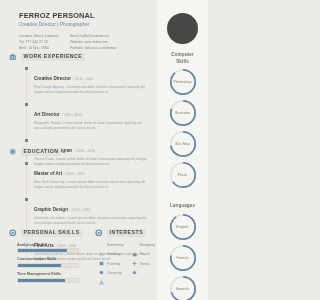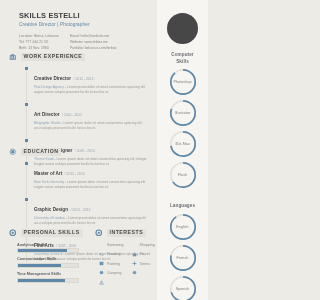--- a/index.html
+++ b/index.html
@@ -154,21 +154,21 @@
               <circle class="ring-bg" cx="14" cy="14" r="12.2"></circle>
               <circle class="ring-fg" cx="14" cy="14" r="12.2" stroke-dasharray="53.66 76.65"></circle>
             </svg>
             <div class="ring-label">Spanish</div>
           </div>
         </div>
     </div>
   </div>
 
   <div class="header">
-    <div class="name">SKILLS ESTELLI</div>
+    <div class="name">FERROZ PERSONAL</div>
     <div class="role">Creative Director | Photographer</div>
     <div class="contact">
       <div class="contact-col" id="contact-left">
           <div class="contact-line">Location: Beirut, Lebanon</div>
           <div class="contact-line">Tel: 777 444 21 53</div>
           <div class="contact-line">Birth: 13 Nov. 1980</div>
         </div>
       <div class="contact-col" id="contact-right">
           <div class="contact-line">Email: hello@website.me</div>
           <div class="contact-line">Website: www.febizz.me</div>

